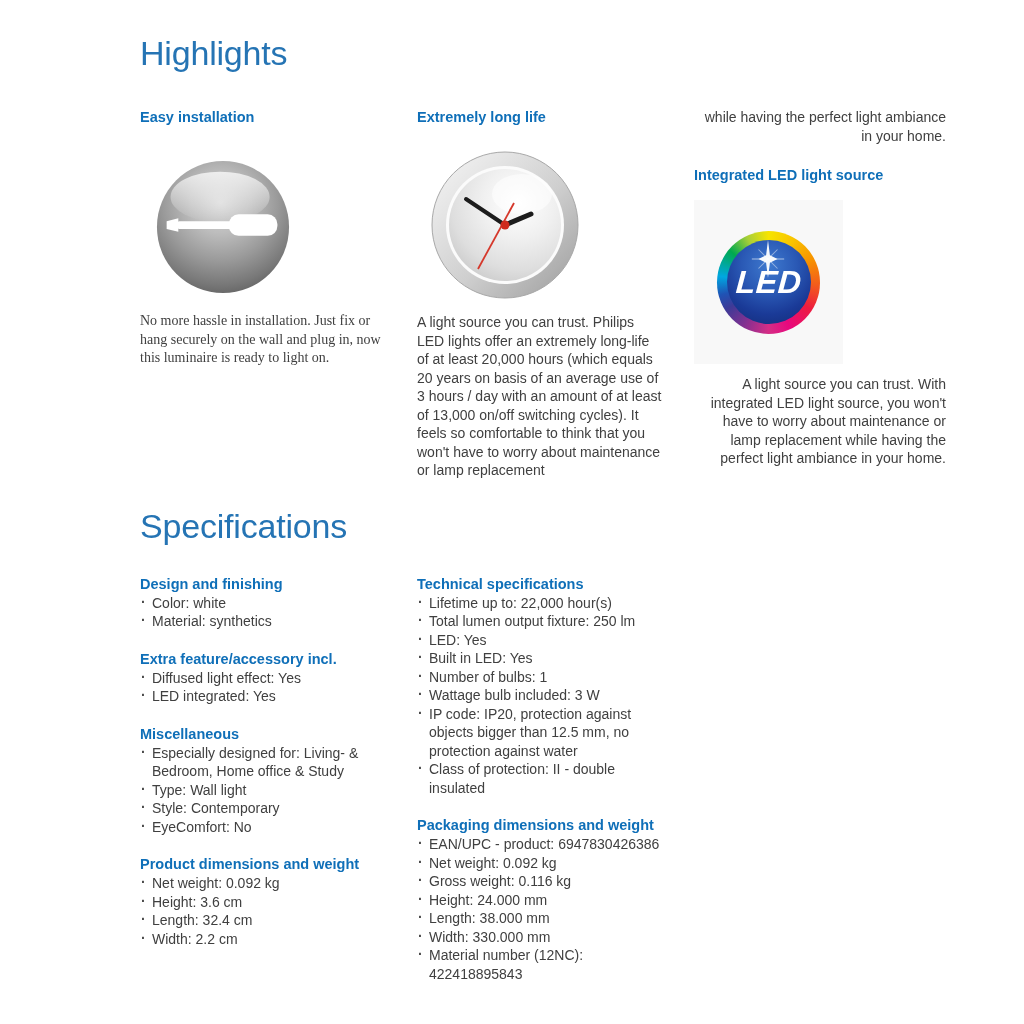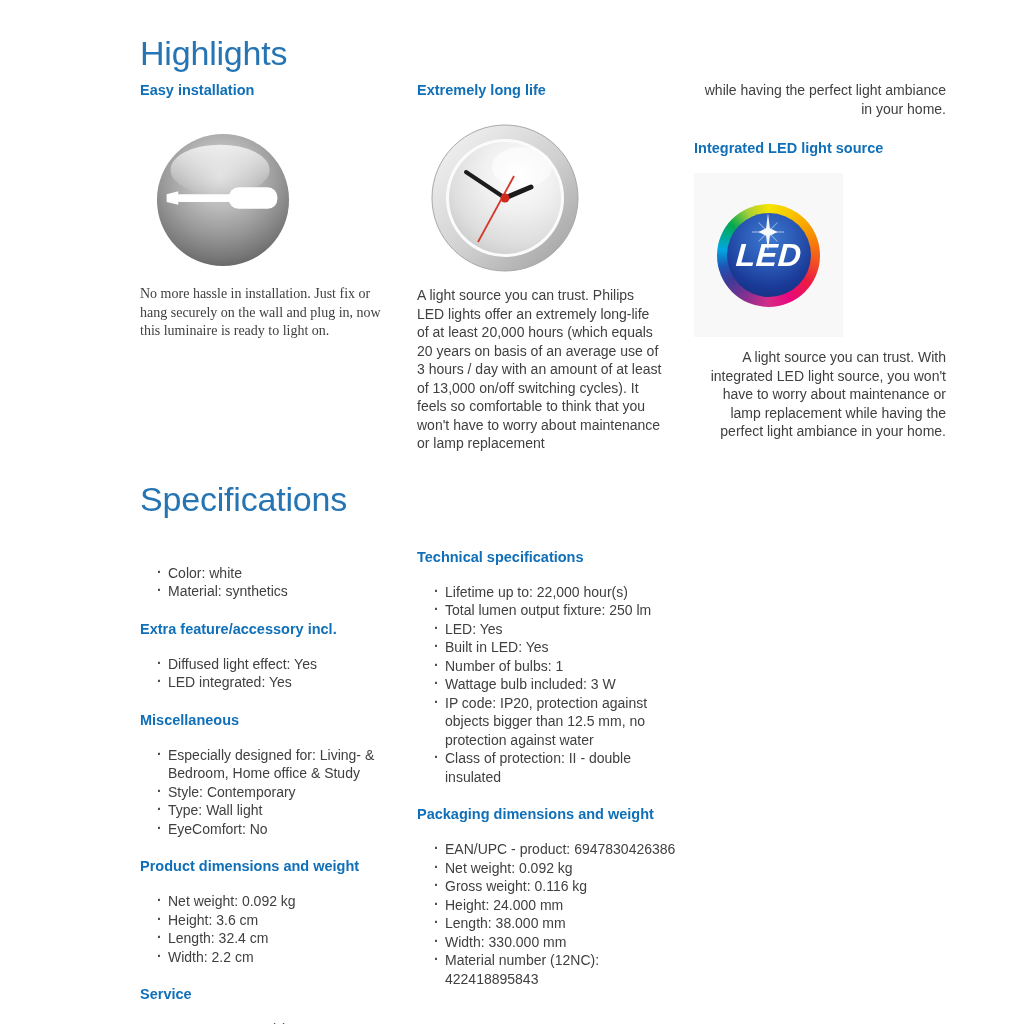--- a/index.html
+++ b/index.html
@@ -14,21 +14,21 @@
     font-size:34px; line-height:40px; font-weight:400; margin:0;
     color:var(--heading-blue, #2574b4); letter-spacing:-0.2px;
   }
   h3 {
     font-size:14.5px; line-height:19px; font-weight:700; margin:0;
     color:var(--subheading-blue, #0f6fb8);
   }
   p { font-size:14px; line-height:18.5px; margin:0; color:var(--body-text, #404040); }
 
   
-  .hl-grid { display:grid; grid-template-columns:264px 264px 280px; column-gap:13px; margin-top:8px; }
+  .hl-grid { display:grid; grid-template-columns:264px 264px 280px; column-gap:13px; margin-top:35px; }
   .sphere-wrap { margin:32px 0 17px 15px; width:136px; height:136px; }
   .clock-wrap  { margin:23px 0 13px 13px; width:150px; height:150px; }
   .hl-col-1 p { max-width:258px;font-family:Liberation Serif, serif; }
   .hl-col-2 p { max-width:246px; }
   .hl-col-3 p { max-width:252px;text-align:right; }
   .hl-col-3 .overflow { margin-bottom:21px; }
   .hl-col-3 h3 { margin-bottom:0; }
 
   .led-box {
     width:149px; height:164px; background:#f8f8f8; margin-top:15px; margin-bottom:11px;
@@ -50,21 +50,21 @@
   .led-text {
     color:#fff; font-weight:700; font-style:italic; font-size:32px;
     transform:skewX(-4deg); position:relative; z-index:1; letter-spacing:0.5px;
   }
   .sparkle { position:absolute; top:0px; left:22px; width:38px; height:38px; z-index:2; }
 
   
   .specs h2 { margin-top:26px; }
   .spec-grid { display:grid; grid-template-columns:264px 280px; column-gap:13px; margin-top:29px; }
   .spec-group { margin-bottom:19px; }
-  ul.spec-list { list-style:none; margin:16px; padding:0; }
+  ul.spec-list { list-style:none; margin:0; padding:0; }
   .spec-list li {
     position:relative; padding-left:12px; max-width:250px;
     font-size:14px; line-height:18.5px; color:var(--body-text, #404040);
   }
   .spec-list li::before {
     content:"\00b7"; position:absolute; left:1px; top:-1px;
     color:#4a4a4a; font-weight:700;
   }
 </style>
 </head>
@@ -157,60 +157,55 @@
   </section>
 
   <section class="specs">
     <h2>Specifications</h2>
 
     <div class="spec-grid">
 
       <div>
 
         <div class="spec-group">
+          <h3>Design and finishing</h3>
           <ul class="spec-list">
             <li>Color: white</li>
             <li>Material: synthetics</li>
           </ul>
         </div>
 
         <div class="spec-group">
           <h3>Extra feature/accessory incl.</h3>
           <ul class="spec-list">
             <li>Diffused light effect: Yes</li>
             <li>LED integrated: Yes</li>
           </ul>
         </div>
 
         <div class="spec-group">
           <h3>Miscellaneous</h3>
           <ul class="spec-list">
             <li>Especially designed for: Living- &amp; Bedroom, Home office &amp; Study</li>
+            <li>Type: Wall light</li>
             <li>Style: Contemporary</li>
-            <li>Type: Wall light</li>
             <li>EyeComfort: No</li>
           </ul>
         </div>
 
         <div class="spec-group">
           <h3>Product dimensions and weight</h3>
           <ul class="spec-list">
             <li>Net weight: 0.092 kg</li>
             <li>Height: 3.6 cm</li>
             <li>Length: 32.4 cm</li>
             <li>Width: 2.2 cm</li>
           </ul>
         </div>
 
-        <div class="spec-group">
-          <h3>Service</h3>
-          <ul class="spec-list">
-            <li>Warranty: 1 year(s)</li>
-          </ul>
-        </div>
       </div>
 
       <div>
 
         <div class="spec-group">
           <h3>Technical specifications</h3>
           <ul class="spec-list">
             <li>Lifetime up to: 22,000 hour(s)</li>
             <li>Total lumen output fixture: 250 lm</li>
             <li>LED: Yes</li>

